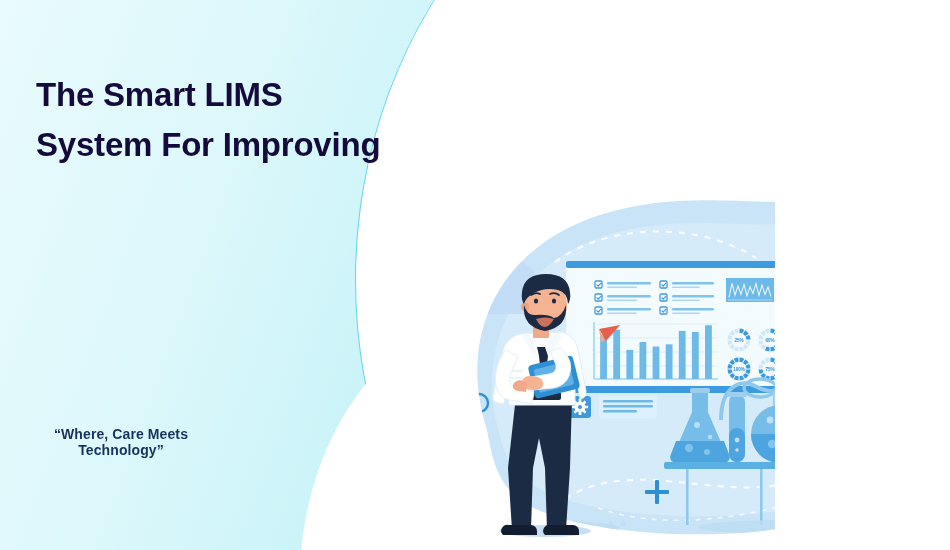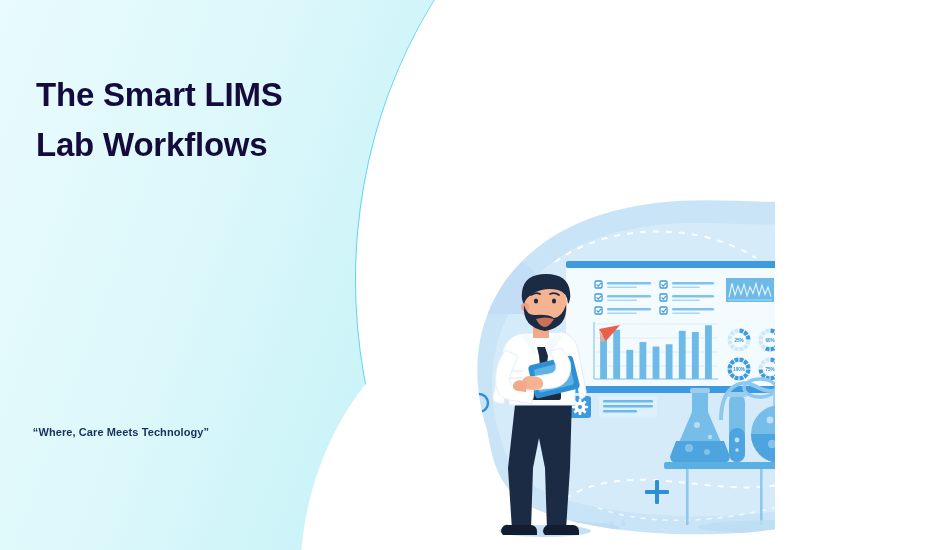--- a/index.html
+++ b/index.html
@@ -42,21 +42,21 @@
     line-height:1.52;
     letter-spacing:-0.2px;
     z-index:20;
   }
   .headline .ln { display:block; white-space:nowrap; }
   
   .logo-wrap { position:absolute; left:30px; top:424px; width:200px; z-index:20; }
   .logo-row { position:relative; height:68px; }
   .logo-tag {
     margin-top:2px;
-    font-size:11px;
+    font-size:14px;
     font-weight:bold;
     color:#16325c;
     text-align:center;
     letter-spacing:0.1px;
     width:182px;
   }
   
   #illo { position:absolute; left:0; top:0; width:950px; height:550px; z-index:10; }
 </style>
 </head>
@@ -413,20 +413,20 @@
       </g>
 
       <path d="M561 348 q14 14 8 28 q-4 10 -16 12 l-20 2 l-2 -13 l18 -3 q8 -1 7 -9 l-6 -14 z" fill="#ffffff" stroke="#e3f0f9" stroke-width="1"></path>
       <path d="M530 376 q-6 0 -8 5 q-2 6 4 8 q8 2 14 0 q4 -2 3 -7 q-1 -6 -13 -6 z" fill="#f5b392"></path>
       <path d="M520 380 q-6 1 -7 5 q-1 5 5 6 l8 1 l1 -10 z" fill="#f2a98a"></path>
     </g>
   </svg>
 
   <h1 class="headline">
     <span class="ln">The Smart LIMS</span>
-    <span class="ln">Lab Workflows</span>
+    <span class="ln">System For Improving</span>
   </h1>
 
   <div class="logo-wrap">
     <div class="logo-tag">“Where, Care Meets Technology”</div>
   </div>
 
 </div>
 
 </body></html>

